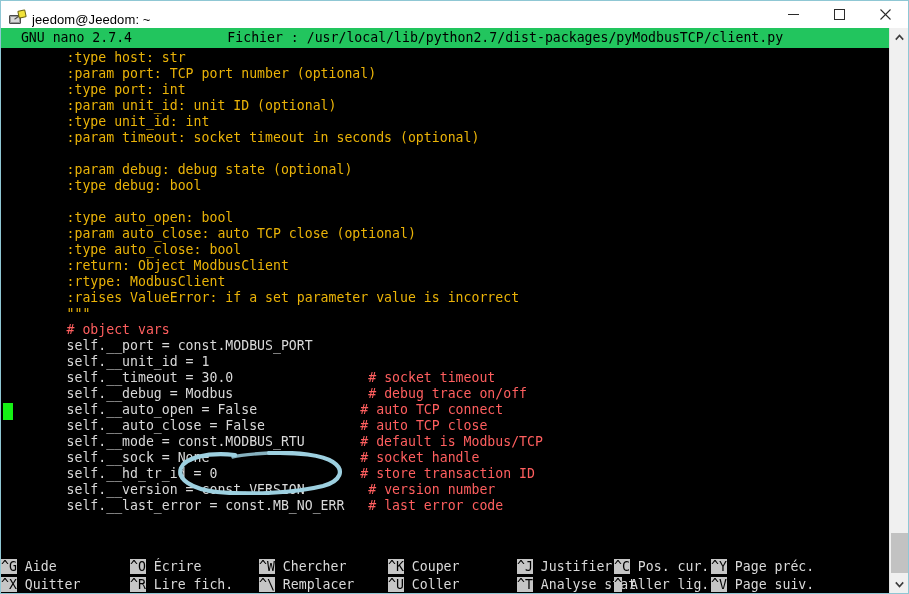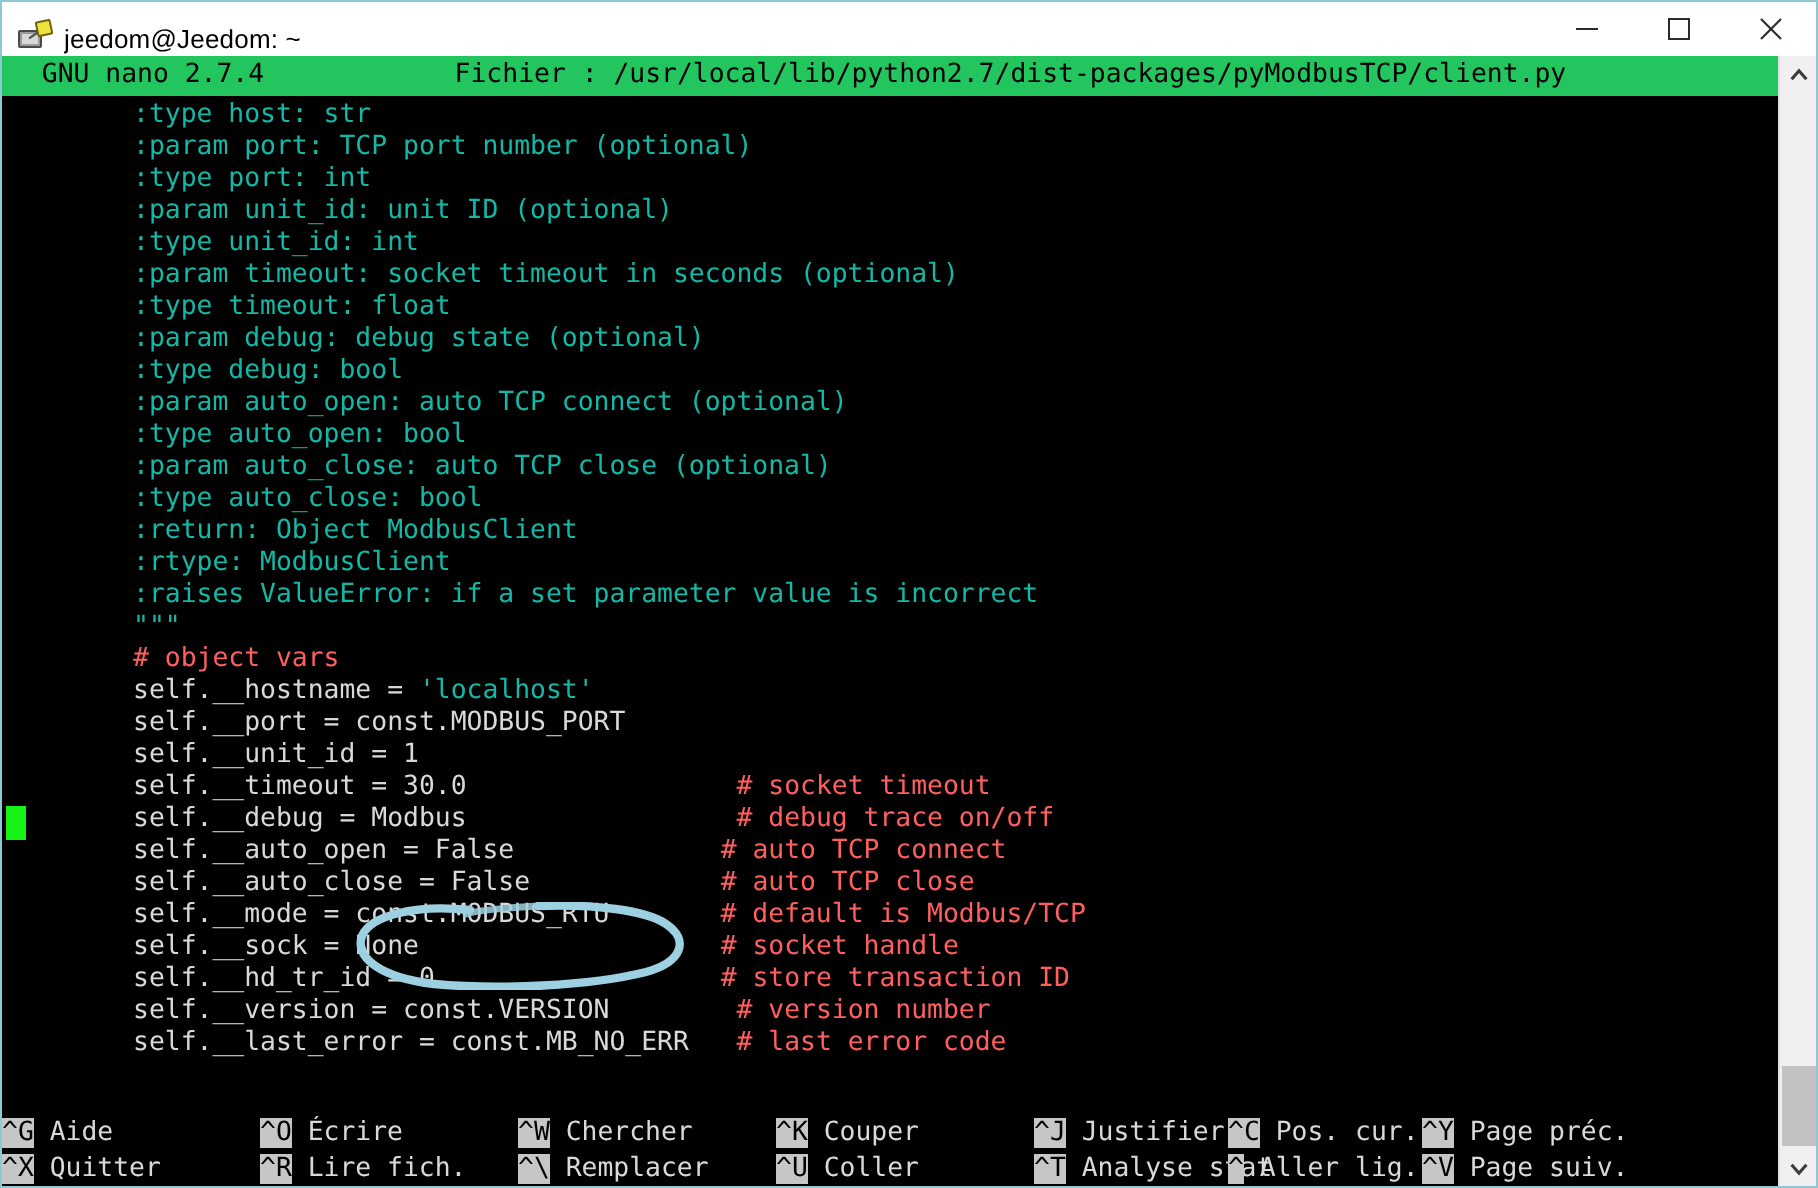--- a/index.html
+++ b/index.html
@@ -145,21 +145,21 @@
   }
 
   .cline {
     position: relative;
     height: 16px;
     line-height: 16px;
     white-space: pre;
     color: #d0d0d0;
   }
 
-  .tok-green   { color: #14b8a6; }
+  .tok-green   { color: #eab308; }
   .tok-comment { color: #ff5f5f; }
   .tok-plain   { color: #d9d9d9; }
 
   
   #cursor-block {
     position: absolute;
     left: 2px;
     top: 355px;
     width: 10px;
     height: 17px;
@@ -286,33 +286,32 @@
 
     <div id="cursor-block" style="top: 375px; background: rgb(21, 242, 21);"></div>
 
     <div id="code-area">
         <div class="cline"><span class="tok-plain">        </span><span class="tok-green">:type host: str</span></div>
         <div class="cline"><span class="tok-plain">        </span><span class="tok-green">:param port: TCP port number (optional)</span></div>
         <div class="cline"><span class="tok-plain">        </span><span class="tok-green">:type port: int</span></div>
         <div class="cline"><span class="tok-plain">        </span><span class="tok-green">:param unit_id: unit ID (optional)</span></div>
         <div class="cline"><span class="tok-plain">        </span><span class="tok-green">:type unit_id: int</span></div>
         <div class="cline"><span class="tok-plain">        </span><span class="tok-green">:param timeout: socket timeout in seconds (optional)</span></div>
-        <div class="cline"><span class="tok-plain">        </span><span class="tok-green">:type timeout: float</span></div>
+        <div class="cline"><span class="tok-plain">        </span></div>
         <div class="cline"><span class="tok-plain">        </span><span class="tok-green">:param debug: debug state (optional)</span></div>
         <div class="cline"><span class="tok-plain">        </span><span class="tok-green">:type debug: bool</span></div>
-        <div class="cline"><span class="tok-plain">        </span><span class="tok-green">:param auto_open: auto TCP connect (optional)</span></div>
+        <div class="cline"><span class="tok-plain">        </span></div>
         <div class="cline"><span class="tok-plain">        </span><span class="tok-green">:type auto_open: bool</span></div>
         <div class="cline"><span class="tok-plain">        </span><span class="tok-green">:param auto_close: auto TCP close (optional)</span></div>
         <div class="cline"><span class="tok-plain">        </span><span class="tok-green">:type auto_close: bool</span></div>
         <div class="cline"><span class="tok-plain">        </span><span class="tok-green">:return: Object ModbusClient</span></div>
         <div class="cline"><span class="tok-plain">        </span><span class="tok-green">:rtype: ModbusClient</span></div>
         <div class="cline"><span class="tok-plain">        </span><span class="tok-green">:raises ValueError: if a set parameter value is incorrect</span></div>
         <div class="cline"><span class="tok-plain">        </span><span class="tok-green">"""</span></div>
         <div class="cline"><span class="tok-plain">        </span><span class="tok-comment"># object vars</span></div>
-        <div class="cline"><span class="tok-plain">        </span><span class="tok-plain">self.__hostname = </span><span class="tok-green">'localhost'</span></div>
         <div class="cline"><span class="tok-plain">        </span><span class="tok-plain">self.__port = const.MODBUS_PORT</span></div>
         <div class="cline"><span class="tok-plain">        </span><span class="tok-plain">self.__unit_id = 1</span></div>
         <div class="cline"><span class="tok-plain">        </span><span class="tok-plain">self.__timeout = 30.0</span><span class="tok-plain">                 </span><span class="tok-comment"># socket timeout</span></div>
         <div class="cline"><span class="tok-plain">        </span><span class="tok-plain">self.__debug = Modbus</span><span class="tok-plain">                 </span><span class="tok-comment"># debug trace on/off</span></div>
         <div class="cline"><span class="tok-plain">        </span><span class="tok-plain">self.__auto_open = False</span><span class="tok-plain">             </span><span class="tok-comment"># auto TCP connect</span></div>
         <div class="cline"><span class="tok-plain">        </span><span class="tok-plain">self.__auto_close = False</span><span class="tok-plain">            </span><span class="tok-comment"># auto TCP close</span></div>
         <div class="cline"><span class="tok-plain">        </span><span class="tok-plain">self.__mode = const.MODBUS_RTU</span><span class="tok-plain">       </span><span class="tok-comment"># default is Modbus/TCP</span></div>
         <div class="cline"><span class="tok-plain">        </span><span class="tok-plain">self.__sock = None</span><span class="tok-plain">                   </span><span class="tok-comment"># socket handle</span></div>
         <div class="cline"><span class="tok-plain">        </span><span class="tok-plain">self.__hd_tr_id = 0</span><span class="tok-plain">                  </span><span class="tok-comment"># store transaction ID</span></div>
         <div class="cline"><span class="tok-plain">        </span><span class="tok-plain">self.__version = const.VERSION</span><span class="tok-plain">        </span><span class="tok-comment"># version number</span></div>

